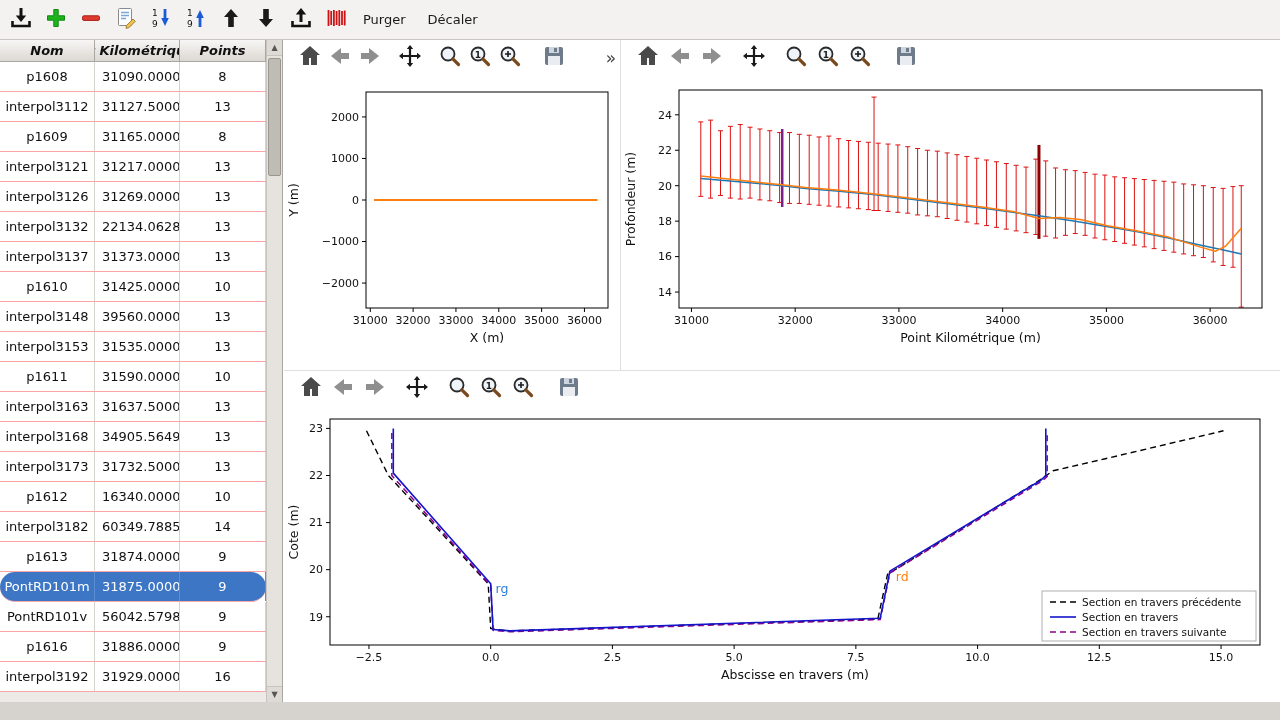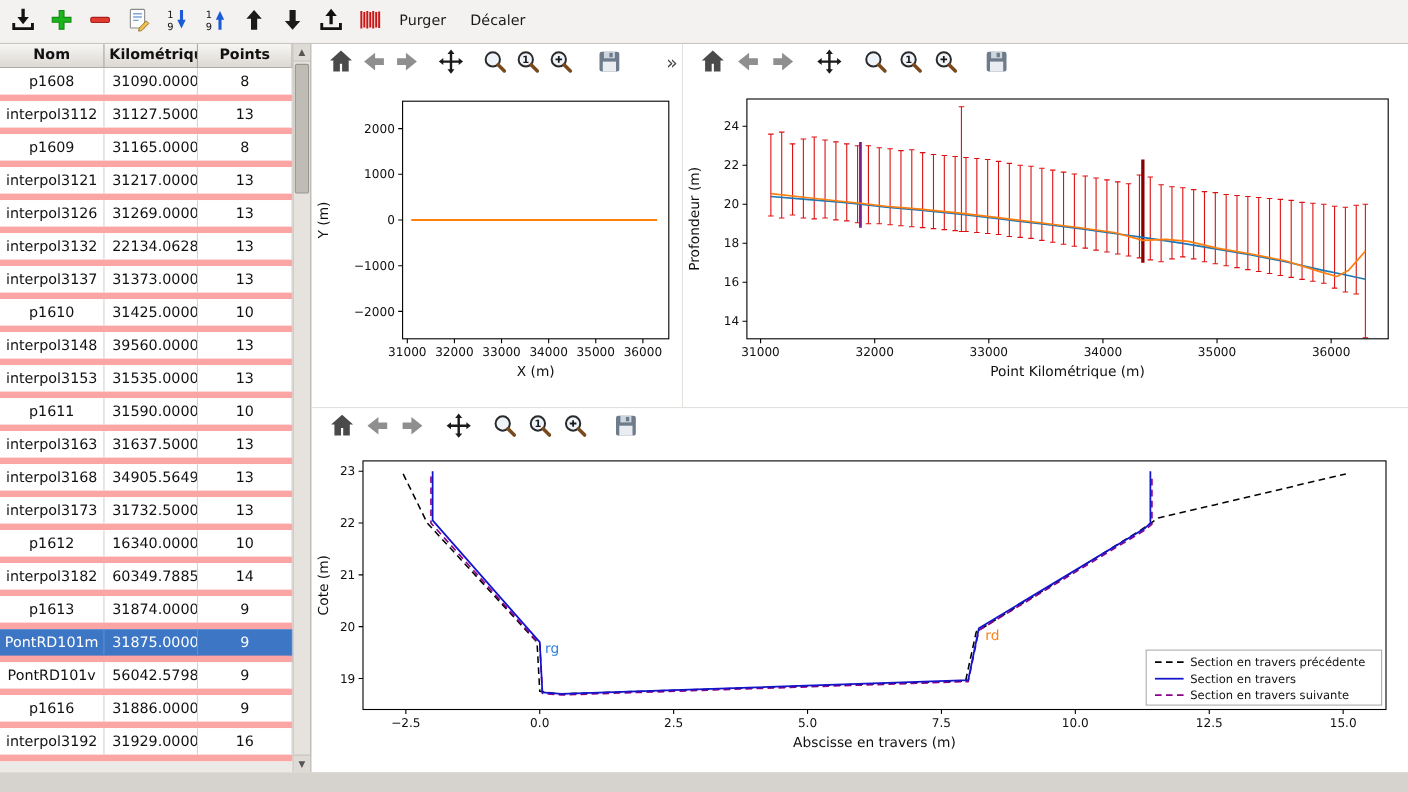--- a/index.html
+++ b/index.html
@@ -12,31 +12,31 @@
     border-bottom:1px solid #c9c5c0;display:flex;align-items:center;padding:0 4px;}
   #toolbar-icons{display:flex;align-items:center;gap:2px;}
   .tb-btn{width:33px;height:32px;display:flex;align-items:center;justify-content:center;border-radius:3px;}
   .tb-text{padding:0 11px;font-size:13px;color:#1a1a1a;height:32px;display:flex;align-items:center;}
   #update-pk{margin-left:10px;}
 
   
   #table-panel{position:absolute;left:0;top:40px;width:283px;height:662px;background:#eceae7;
     border-right:1px solid #aaa6a0;}
   #table-header{display:flex;height:22px;background:linear-gradient(#f7f6f4,#dcd8d3);
-    border-bottom:1px solid #aaa6a0;font-weight:bold;font-size:13px;color:#111;width:266px;}
+    border-bottom:1px solid #aaa6a0;font-weight:bold;font-size:13px;color:#111;width:266px;font-style:italic;}
   .hcell{display:flex;align-items:center;justify-content:center;border-right:1px solid #aaa6a0;
     overflow:hidden;white-space:nowrap;}
   .c0{width:95px;} .c1{width:85px;} .c2{width:86px;}
   #table-body{position:absolute;top:22px;left:0;width:266px;background:#fff;}
-  .trow{display:flex;height:30px;background:#ffffff;border-bottom:6px solid #fca5a5;font-size:13px;color:#111;}
+  .trow{display:flex;height:30px;background:#ffffff;border-bottom:1px solid #fca5a5;font-size:13px;color:#111;}
   .tcell{display:flex;align-items:center;border-right:1px solid #d6d3cf;overflow:hidden;white-space:nowrap;}
   .tcell.c0{justify-content:center;}
   .tcell.c1{padding-left:7px;}
   .tcell.c2{justify-content:center;}
-  .trow.selected{background:#3d76c4;}
+  .trow.selected{background:#3d76c4;border-radius:15px;}
   .trow.selected .tcell{color:#ffffff;border-right-color:#5b8fd2;}
   #table-scrollbar{position:absolute;right:0;top:0;width:16px;height:662px;background:#e6e3df;
     border-left:1px solid #c7c3be;}
   .sb-btn{position:absolute;left:0;width:15px;height:16px;display:flex;align-items:center;justify-content:center;
     font-size:8px;color:#555;background:#dedad5;}
   .sb-up{top:0;border-bottom:1px solid #c7c3be;}
   .sb-down{bottom:0;border-top:1px solid #c7c3be;}
   .sb-thumb{position:absolute;left:1px;top:18px;width:13px;height:118px;background:#bfbbb5;
     border:1px solid #9a968f;border-radius:2px;}
 

